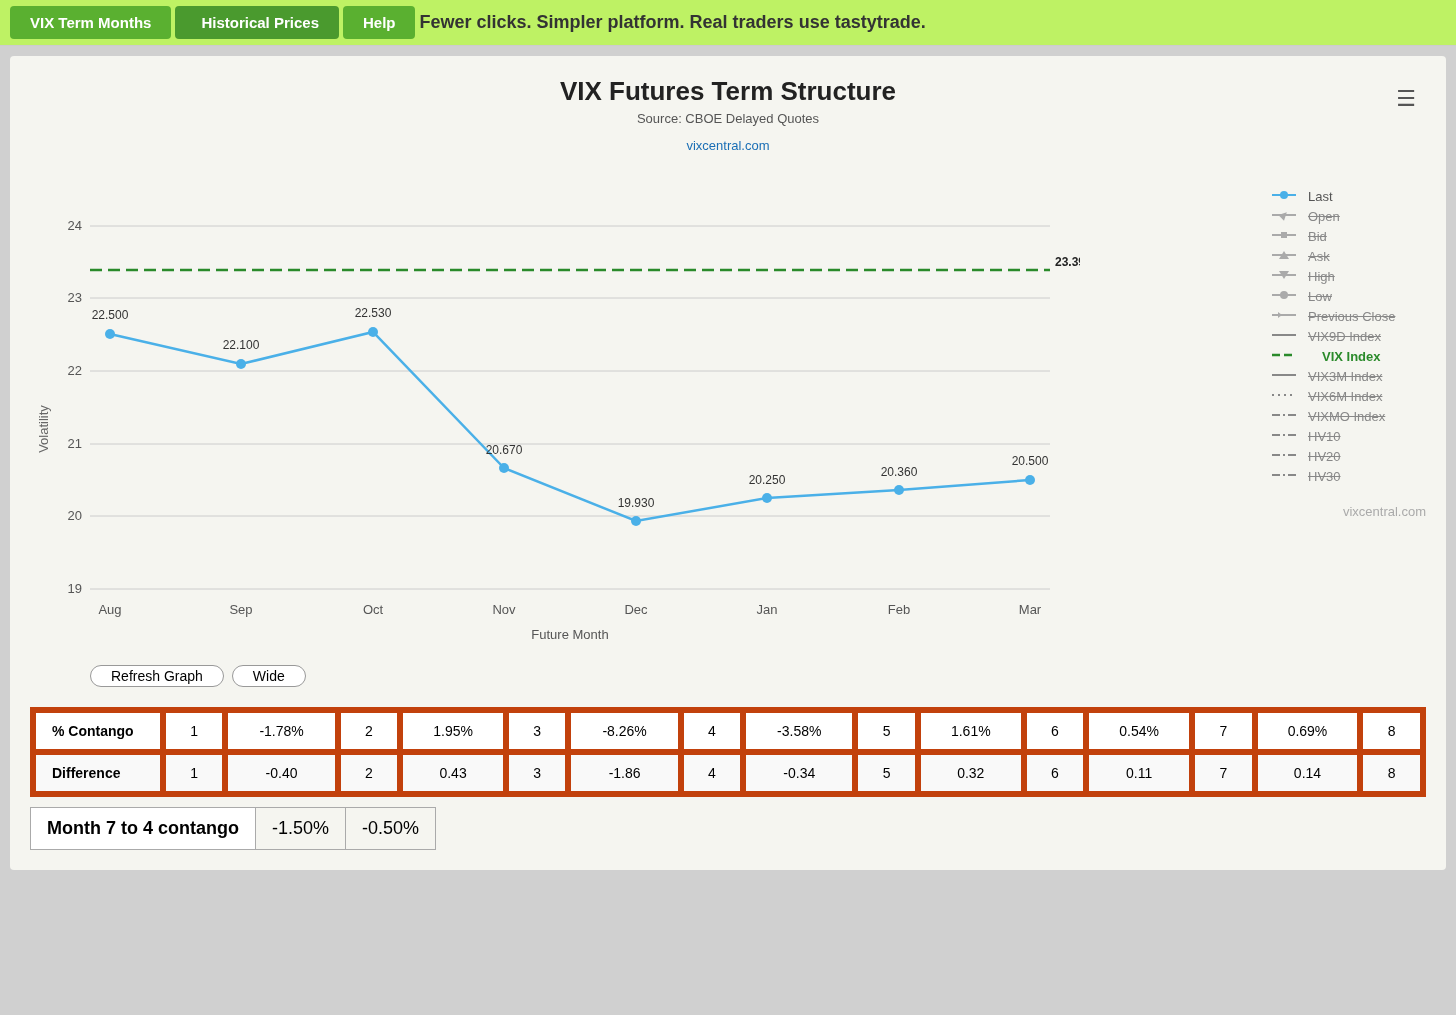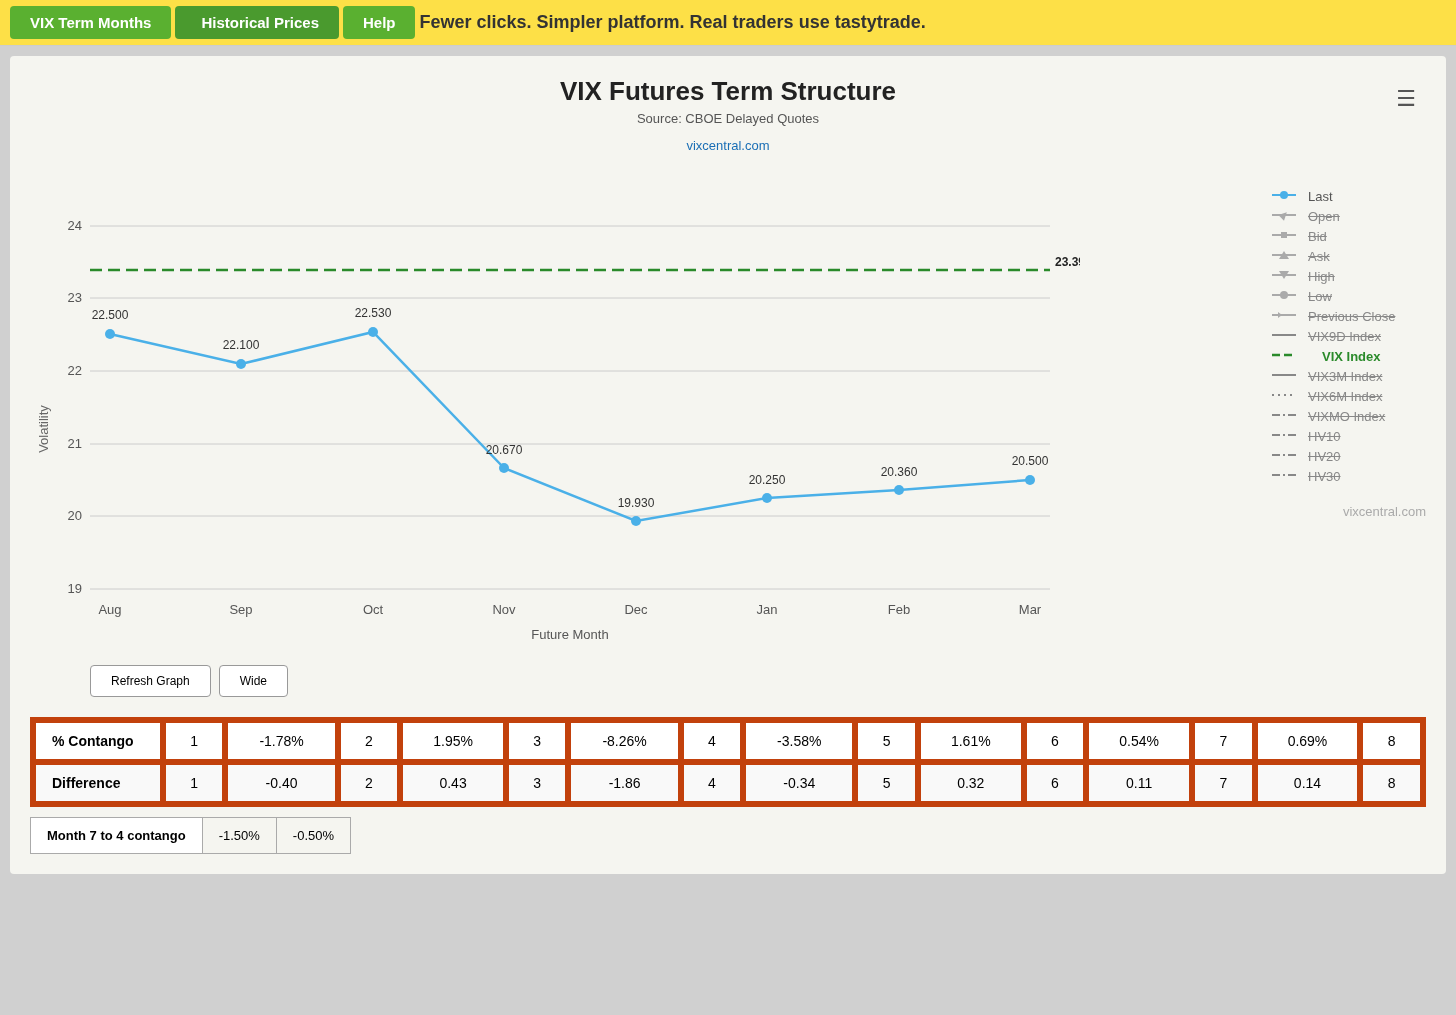--- a/index.html
+++ b/index.html
@@ -2,21 +2,21 @@
 <html><head>
   <meta charset="utf-8">
   <style>
     * { box-sizing: border-box; margin: 0; padding: 0; }
     body { font-family: Arial, sans-serif; background: #d0d0d0; width: 1456px; min-height: 1015px; }
 
     
     .nav-bar {
       display: flex;
       align-items: center;
-      background: #fde047;
+      background: #bef264;
       border-bottom: 1px solid #ccc;
       padding: 6px 10px;
       gap: 4px;
     }
     .nav-btn {
       padding: 8px 20px;
       border: none;
       border-radius: 4px;
       cursor: pointer;
       font-size: 15px;
@@ -98,26 +98,26 @@
     }
 
     
     .chart-buttons {
       display: flex;
       gap: 8px;
       margin-top: 12px;
       margin-left: 60px;
     }
     .chart-btn {
-      padding: 8px 20px;
+      padding: 2px 20px;
       border: 1px solid #999;
-      border-radius: 4px;
+      border-radius: 11px;
       background: white;
       cursor: pointer;
-      font-size: 12px;
+      font-size: 14px;
     }
 
     
     .data-table {
       width: 100%;
       border-collapse: collapse;
       margin-top: 16px;
       font-size: 14px;
     }
     .data-table td {
@@ -131,21 +131,21 @@
       padding-left: 16px;
       background: white;
     }
     .data-table tr:nth-child(odd) td { background: white; }
     .data-table tr:nth-child(even) td { background: #f9f9f9; }
 
     
     .summary-table {
       border-collapse: collapse;
       margin-top: 10px;
-      font-size: 13px;
+      font-size: 18px;
     }
     .summary-table td {
       border: 1px solid #aaa;
       padding: 10px 16px;
       text-align: center;
     }
     .summary-table td.label-cell {
       font-weight: bold;
       background: white;
     }

